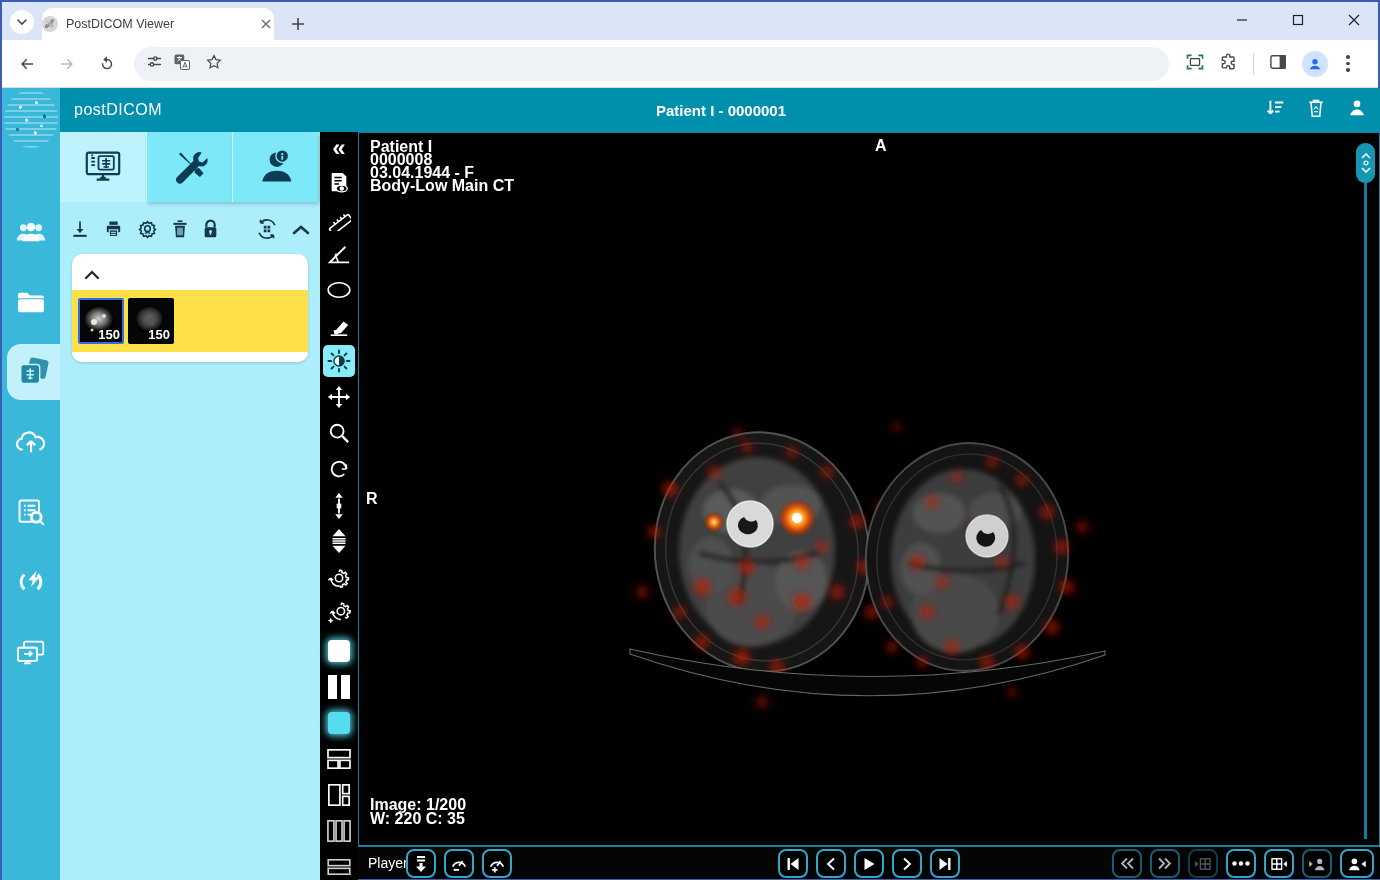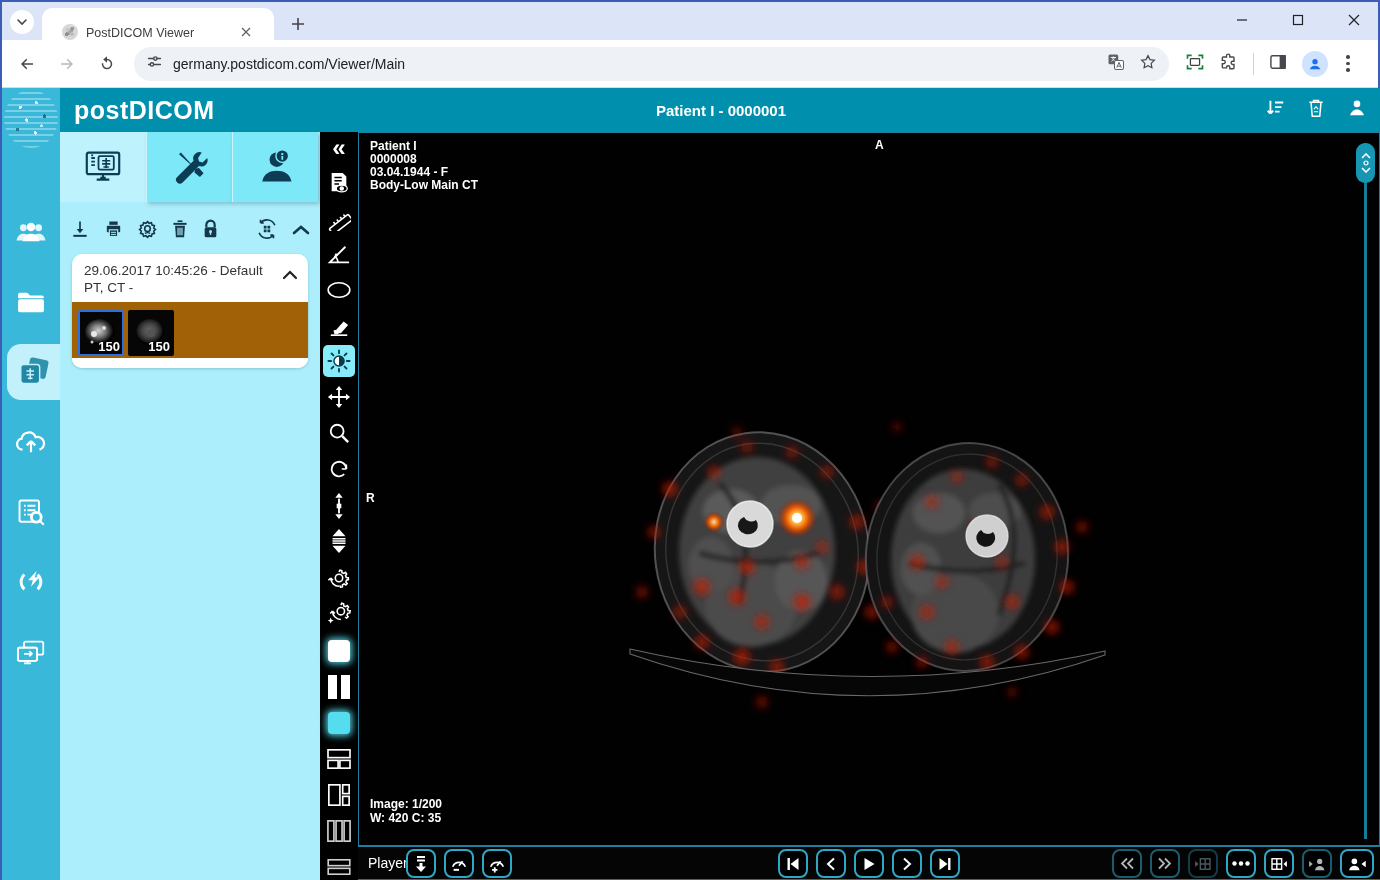--- a/index.html
+++ b/index.html
@@ -3,21 +3,21 @@
 <meta charset="utf-8">
 <style>
   * { margin:0; padding:0; box-sizing:border-box; }
   html,body { width:1380px; height:880px; overflow:hidden; background:#000;
     font-family:"Liberation Sans", sans-serif; }
   .window { position:relative; width:1380px; height:880px; border:2px solid #3c5db5; background:#000; }
 
   
   .tabstrip { position:absolute; left:0; top:0; width:100%; height:38px; background:#dce4f8; }
   .win-chev { position:absolute; left:8px; top:8px; width:24px; height:24px; border-radius:50%; background:#fff; display:flex; align-items:center; justify-content:center; color:#444; }
-  .tab { position:absolute; left:40px; top:6px; width:232px; height:32px; background:#fff; border-radius:10px 10px 0 0; display:flex; align-items:flex-end; padding:0 20px; gap:8px; }
+  .tab { position:absolute; left:40px; top:6px; width:232px; height:32px; background:#fff; border-radius:10px 10px 0 0; display:flex; align-items:center; padding:0 0; gap:8px; }
   .favicon { width:16px; height:16px; border-radius:50%; background:
      radial-gradient(circle at 35% 35%, #c9c9c9 0 2px, transparent 2px),
      radial-gradient(circle at 65% 30%, #9a9a9a 0 2px, transparent 2px),
      radial-gradient(circle at 30% 65%, #8f8f8f 0 2px, transparent 2px),
      radial-gradient(circle at 62% 62%, #bdbdbd 0 2px, transparent 2px),
      radial-gradient(circle at 50% 50%, #a9a9a9 0 3px, #d7d7d7 3px 8px); }
   .tab-title { font-size:12.5px; color:#3c4043; flex:1; white-space:nowrap; overflow:hidden; }
   .tab-close { width:17px; height:17px; display:flex; align-items:center; justify-content:center; border-radius:50%; color:#5f6368; }
   .newtab { position:absolute; left:284px; top:10px; width:24px; height:24px; display:flex; align-items:center; justify-content:center; color:#444; }
   .wincontrols { position:absolute; right:10px; top:4px; display:flex; gap:28px; align-items:center; color:#202124; }
@@ -30,21 +30,21 @@
   .omni-url { flex:1; font-size:14px; color:#202124; }
   .omni-right { display:flex; gap:14px; align-items:center; color:#45494d; }
   .bt-right { display:flex; align-items:center; gap:14px; margin-left:16px; color:#45494d; }
   .divider { width:1px; height:22px; background:#d0d3d8; }
   .avatar { width:26px; height:26px; border-radius:50%; background:#cfe2ff; display:flex; align-items:center; justify-content:center; }
   .kebab { display:flex; flex-direction:column; gap:3px; padding:4px; }
   .kebab i { width:3.5px; height:3.5px; border-radius:50%; background:#45494d; }
 
   
   .appheader { position:absolute; left:58px; top:86px; width:1322px; height:44px; background:#0090ad; display:flex; align-items:center; }
-  .brand { color:#fff; font-size:25px; font-weight:bold; letter-spacing:.5px; margin-left:14px; }
+  .brand { color:#fff; font-size:16px; font-weight:normal; letter-spacing:.5px; margin-left:14px; }
   .apptitle { position:absolute; left:0; width:100%; text-align:center; color:#fff; font-weight:bold; font-size:15px; pointer-events:none; }
   .header-icons { position:absolute; right:14px; top:0; height:44px; display:flex; gap:20px; align-items:center; color:#fff; }
 
   
   .rail { position:absolute; left:0; top:86px; width:58px; height:794px; background:#39b8d9; }
   .rail-logo { position:absolute; left:2px; top:2px; width:54px; height:58px; border-radius:50%; background:
      radial-gradient(circle at 30% 30%, rgba(255,255,255,.9) 0 1.6px, transparent 1.6px),
      radial-gradient(circle at 60% 22%, rgba(255,255,255,.8) 0 1.6px, transparent 1.6px),
      radial-gradient(circle at 75% 45%, rgba(11,84,104,.8) 0 1.8px, transparent 1.8px),
      radial-gradient(circle at 42% 52%, rgba(255,255,255,.85) 0 1.7px, transparent 1.7px),
@@ -60,41 +60,41 @@
   .panel { position:absolute; left:58px; top:130px; width:260px; height:750px; background:#aceefb; }
   .ptabs { position:absolute; left:0; top:0; width:260px; height:70px; display:flex; }
   .ptab { width:86px; height:70px; display:flex; align-items:center; justify-content:center; color:#0d3c55; background:#7ce8f8; box-shadow:inset 1px 0 0 rgba(255,255,255,.6), 2px 2px 4px rgba(0,60,80,.25); }
   .ptab.active { background:#bef2fc; box-shadow:none; }
   .ptoolbar { position:absolute; left:10px; top:82px; width:240px; height:34px; display:flex; align-items:center; gap:13px; color:#15374a; }
   .ptoolbar .spacer { flex:1; }
   .series-card { position:absolute; left:12px; top:122px; width:236px; border-radius:10px; background:#fff; overflow:hidden; box-shadow:0 1px 3px rgba(0,40,60,.2); }
   .series-head { padding:8px 10px 6px 12px; display:flex; gap:6px; }
   .series-title { flex:1; font-size:13.5px; color:#333; line-height:17px; }
   .series-chev { color:#222; padding-top:4px; }
-  .series-body { background:#a16207; padding:8px 8px 2px 6px; display:flex; gap:4px;text-decoration:underline; }
+  .series-body { background:#fde047; padding:8px 8px 8px 6px; display:flex; gap:4px;text-decoration:underline; }
   .thumb { position:relative; width:46px; height:46px; background:#060606; border:2px solid transparent; border-radius:2px; }
   .thumb.selected { border-color:#2e6fe0; }
   .thumb svg { position:absolute; inset:0; }
   .thumb-count { position:absolute; right:2px; bottom:0; color:#fff; font-size:13px; font-weight:bold; text-shadow:0 0 2px #000; }
   .series-foot { height:10px; background:#fff; }
 
   
   .vtool { position:absolute; left:318px; top:130px; width:38px; height:750px; background:#000; }
   .vt { position:absolute; left:3px; width:32px; height:32px; display:flex; align-items:center; justify-content:center; color:#fff; }
   .vt.active { background:#86ecfa; border-radius:5px; color:#083c4c; }
   .vt.dim { color:#bdbdbd; }
   .sq { width:22px; height:22px; border-radius:4px; }
   .sq.white { background:#fff; box-shadow:0 0 7px 2px rgba(90,225,245,.9); }
   .sq.cyan { background:#55dcee; box-shadow:0 0 7px 2px rgba(90,225,245,.9); }
   .bars2v { display:flex; gap:4px; }
   .bars2v i { width:9px; height:24px; background:#fff; }
 
   
   .viewer { position:absolute; left:356px; top:130px; width:1022px; height:714px; background:#010101; border:1px solid #1d7f9b; }
-  .ov { position:absolute; color:#fff; font-size:12px; font-weight:bold; line-height:13px; text-shadow:0 0 2px #000; }
+  .ov { position:absolute; color:#fff; font-size:16px; font-weight:bold; line-height:13px; text-shadow:0 0 2px #000; }
   .scrollpill { position:absolute; right:4px; top:10px; width:19px; height:40px; background:#1796b4; border-radius:9px; display:flex; flex-direction:column; align-items:center; justify-content:center; gap:1px; color:#fff; }
   .scrolltrack { position:absolute; right:12px; top:50px; width:3px; height:656px; background:#157d97; }
 
   
   .player { position:absolute; left:356px; top:844px; width:1024px; height:33px; background:#050505; border-top:1px solid #1d7f9b; }
   .player-label { position:absolute; left:10px; top:8px; color:#fff; font-size:14px; }
   .pbtn { position:absolute; top:2px; width:30px; height:29px; border:2px solid #2fa7c6; border-radius:8px; background:#000; display:flex; align-items:center; justify-content:center; color:#fff; }
   .pbtn.dim { border-color:#1b5d70; color:#aeb6ba; }
   .pbtn.disabled { border-color:#123c49; color:#4a5a60; }
 </style>
@@ -160,21 +160,20 @@
     </span>
     <div class="omnibox">
       <span>
         <svg width="17" height="17" viewBox="0 0 20 20" fill="none" stroke="#45494d" stroke-width="1.6" stroke-linecap="round">
           <path d="M3 6.5h6M13 6.5h4"></path>
             <circle cx="11" cy="6.5" r="2"></circle>
           <path d="M3 13.5h2M9 13.5h8"></path>
             <circle cx="7" cy="13.5" r="2"></circle>
         </svg>
       </span>
-      <span class="omni-url">germany.postdicom.com/Viewer/Main</span>
       <span class="omni-right">
         <span>
           <svg width="18" height="18" viewBox="0 0 24 24" fill="#5f6368">
               <rect x="2" y="2" width="13" height="13" rx="2"></rect>
               <path d="M5 6h7M8.5 4.5v2M6 11c2-1 3.5-3 4-5M11 11C9 10 7.5 8 7 6" stroke="#fff" stroke-width="1.2" fill="none"></path>
               <rect x="10" y="10" width="12" height="12" rx="2" fill="#fff" stroke="#5f6368" stroke-width="1.4"></rect>
               <path d="M16 12.5l3 7M16 12.5l-3 7M14 17.5h4" stroke="#5f6368" stroke-width="1.3" fill="none"></path>
             </svg>
         </span>
         <span>
@@ -382,24 +381,20 @@
       </span>
       <span>
         <svg width="18" height="12" viewBox="0 0 18 12">
             <path d="M2 9l7-6 7 6" stroke="#15374a" stroke-width="2.6" fill="none" stroke-linecap="round"></path>
           </svg>
       </span>
     </div>
 
     <div class="series-card">
       <div class="series-head">
-        <div class="series-title">
-          <div>29.06.2017 10:45:26 - Default</div>
-          <div>PT, CT -</div>
-        </div>
         <span class="series-chev">
           <svg width="16" height="10" viewBox="0 0 16 10">
               <path d="M2 8l6-6 6 6" stroke="#222" stroke-width="2.2" fill="none" stroke-linecap="round"></path>
             </svg>
         </span>
       </div>
       <div class="series-body">
         <div class="thumb selected">
           <svg viewBox="0 0 42 42">
               <defs>
@@ -697,21 +692,21 @@
 
     <div class="ov" style="left:11px; top:7px;">
       <div>Patient I</div>
       <div>0000008</div>
       <div>03.04.1944 - F</div>
       <div>Body-Low Main CT</div>
     </div>
     <div class="ov" style="left:516px; top:6px;">A</div>
     <div class="ov" style="left:7px; top:359px;">R</div>
     <div class="ov" style="left:11px; bottom:34px;">Image: 1/200</div>
-    <div class="ov" style="left:11px; bottom:20px;">W: 420 C: 35</div>
+    <div class="ov" style="left:11px; bottom:20px;">W: 220 C: 35</div>
 
     <div class="scrolltrack"></div>
     <div class="scrollpill">
       <svg width="10" height="6" viewBox="0 0 10 6">
           <path d="M1 5l4-4 4 4" stroke="#fff" stroke-width="1.6" fill="none"></path>
         </svg>
       <svg width="6" height="6" viewBox="0 0 6 6">
           <circle cx="3" cy="3" r="2" fill="none" stroke="#fff" stroke-width="1.2"></circle>
         </svg>
       <svg width="10" height="6" viewBox="0 0 10 6">

